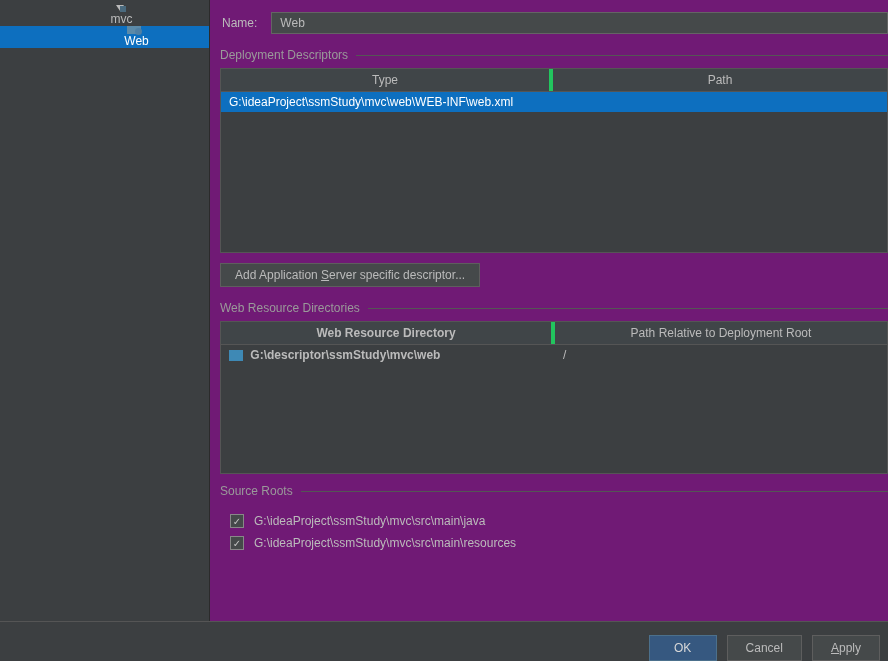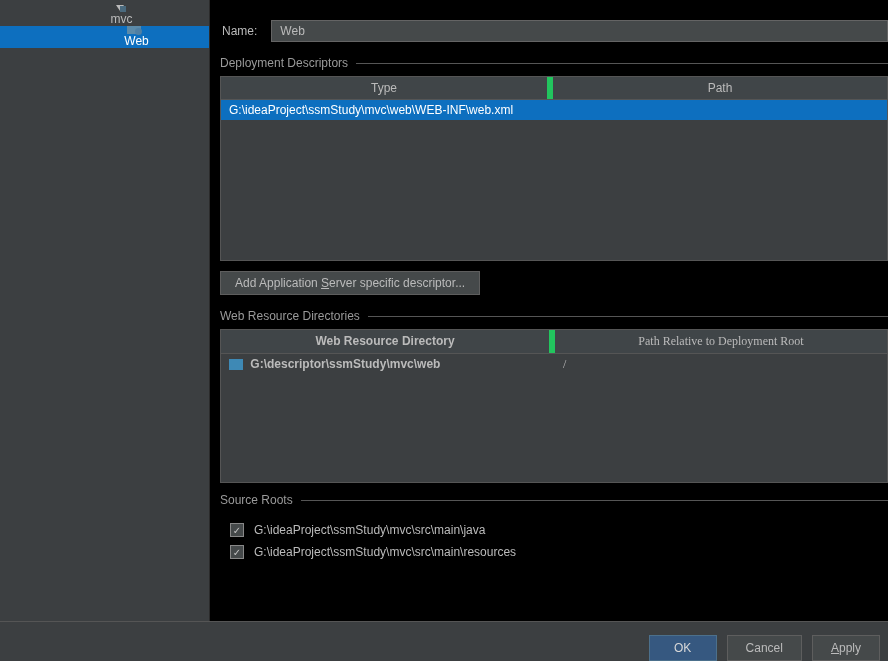--- a/index.html
+++ b/index.html
@@ -62,22 +62,22 @@
     .web-icon::after {
       content: "";
       position: absolute;
       bottom: -1px; right: -1px;
       width: 7px; height: 7px;
       border-radius: 50%;
       background: #4f7fa3;
     }
     .right-panel {
       flex: 1;
-      background: #000000;
-      padding: 20px 0 0 0;
+      background: #701a75;
+      padding: 12px 0 0 0;
       display: flex;
       flex-direction: column;
       overflow: hidden;
     }
     .name-row {
       display: flex;
       align-items: center;
       padding: 0 0 10px 12px;
     }
     .name-label { margin-right: 14px; color: #bbbbbb; }
@@ -115,40 +115,40 @@
     }
     .table-header {
       display: flex;
       background: #404548;
       border-bottom: 1px solid #555;
     }
     .table-header .th {
       text-align: center;
       padding: 4px 0;
       color: #bbbbbb;
-      border-right: 6px solid #22c55e;
+      border-right: 4px solid #22c55e;
     }
     .table-header .th:last-child { border-right: none; }
     .table-body {
       min-height: 160px;
     }
     .table-row {
       display: flex;
     }
     .table-row .td {
       padding: 3px 8px;
       overflow: hidden;
       white-space: nowrap;
       text-overflow: ellipsis;
     }
     .table-row.selected { background: #0d6fbf; color: #fff; }
     .col-type { width: 332px; }
     .col-path { flex: 1; }
     .col-dir { width: 334px; font-weight: bold; }
-    .col-rel { flex: 1; font-family: Liberation Serif, serif; }
+    .col-rel { flex: 1; }
     .resource-table .table-body { min-height: 128px; }
     .folder-small {
       display: inline-block;
       width: 14px; height: 11px;
       background: #3e89b5;
       margin-right: 4px;
       vertical-align: middle;
     }
     .btn {
       background: #45494a;

